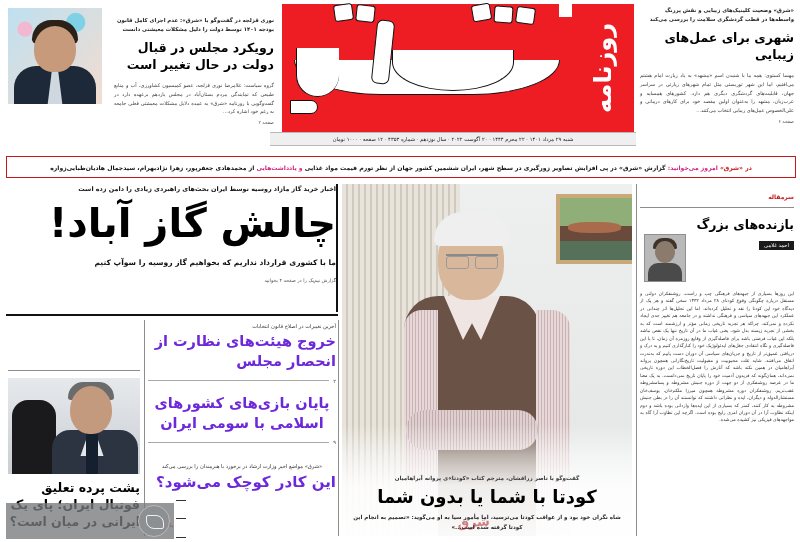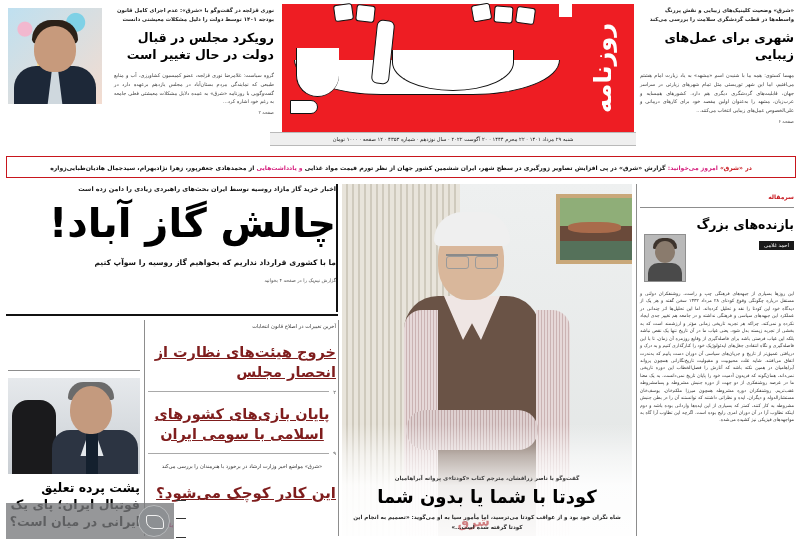--- a/index.html
+++ b/index.html
@@ -105,21 +105,21 @@
   }
   .t-photo .shirt{
     position:absolute;left:34px;top:58px;width:26px;height:42px;
     background:#cfd8de;clip-path:polygon(40% 0,60% 0,80% 100%,20% 100%);
   }
   .t-kicker{font-size:5.4px;line-height:1.7;font-weight:bold;color:#222;}
   .t-title{font-size:12.5px;line-height:1.35;font-weight:bold;color:#000;margin-top:6px;}
   .t-body{font-size:5px;line-height:1.75;color:#3b3b3b;margin-top:7px;}
   .t-page{font-size:4.6px;color:#555;margin-top:4px;}
 
-  .t-left .col{position:absolute;right:0;top:2px;width:160px;}
+  .t-left .col{position:absolute;right:0;top:12px;width:160px;}
   .t-right .col{position:absolute;right:0;top:2px;width:154px;}
 
   
   .ticker{
     position:absolute;left:6px;top:156px;width:788px;height:20px;
     border:1.4px solid #c8161d;background:#fff;
     display:flex;align-items:center;justify-content:center;
   }
   .ticker-inner{
     font-size:6.1px;direction:rtl;white-space:nowrap;color:#111;font-weight:bold;
@@ -175,21 +175,21 @@
   }
 
   .l-head{
     position:absolute;left:8px;top:480px;width:132px;
     font-size:12.5px;font-weight:bold;line-height:1.35;color:#000;
   }
 
   
   .ml{position:absolute;left:148px;width:188px;}
   .ml-kicker{font-size:5.2px;color:#333;line-height:1.6;}
-  .ml-head{font-size:14.5px;font-weight:bold;line-height:1.36;color:#7f1d1d;margin-top:13px;text-decoration:underline;}
+  .ml-head{font-size:14.5px;font-weight:bold;line-height:1.36;color:#6d28d9;margin-top:2px;}
   .ml-head.sm{font-size:15px;}
   .pagenum{
     display:flex;align-items:center;gap:4px;direction:rtl;margin-top:6px;
   }
   .pagenum .n{font-size:5px;color:#444;}
   .pagenum .ln{flex:1;height:1px;background:#a9a9a9;}
 
   
   .center{position:absolute;left:342px;top:184px;width:290px;height:352px;overflow:hidden;}
   .c-photo{position:absolute;inset:0;background:#e9eaec;}

